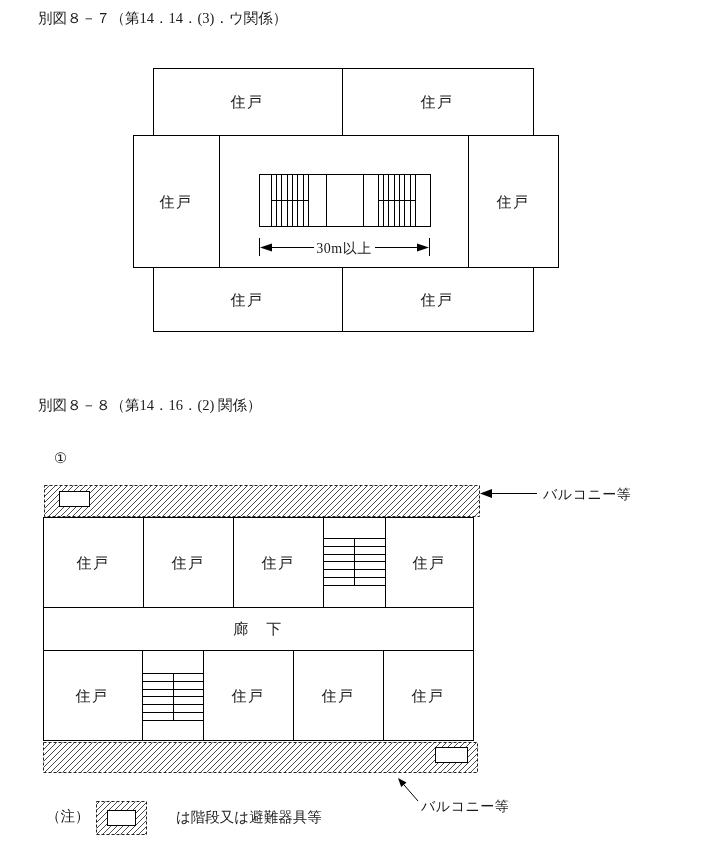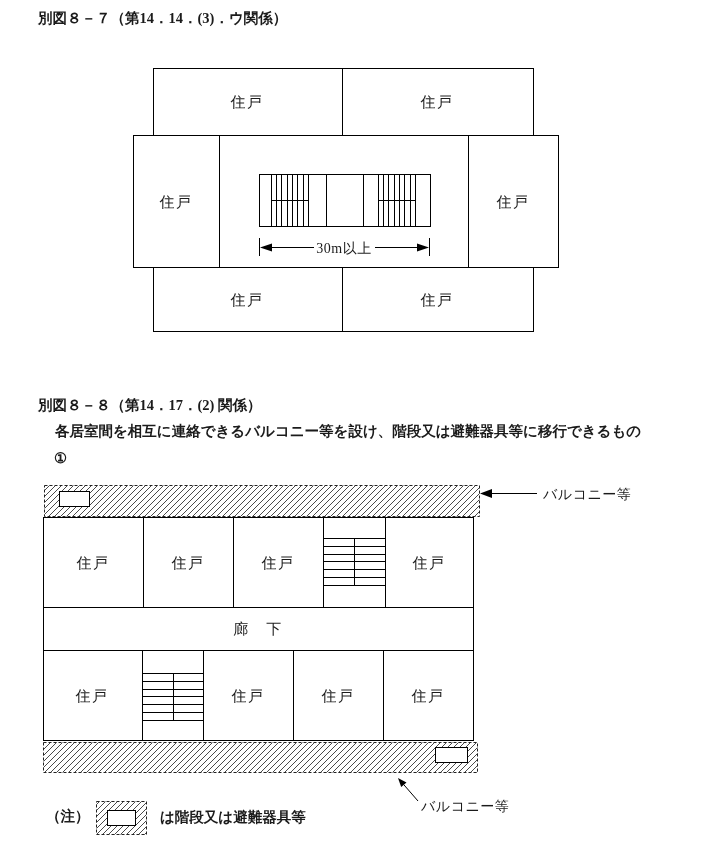--- a/index.html
+++ b/index.html
@@ -1,21 +1,21 @@
 <!DOCTYPE html>
 <html><head>
 <meta charset="utf-8">
 <style>
   html,body{margin:0;padding:0;background:#fff;}
   .page{
     position:relative;width:709px;height:850px;background:#ffffff;
     font-family:"Liberation Serif","DejaVu Serif",serif;
     color:#1b1b1b;overflow:hidden;
   }
-  .t{position:absolute;white-space:nowrap;font-size:14.5px;line-height:18px;font-weight:bold;}
+  .t{position:absolute;white-space:nowrap;font-size:14.5px;line-height:18px;}
   svg{position:absolute;overflow:visible;}
   svg text{
     font-family:"Liberation Serif","DejaVu Serif",serif;
     fill:#1b1b1b;font-size:15px;letter-spacing:1.5px;
   }
   svg text.dim{font-size:14px;letter-spacing:0.5px;}
   svg text.lbl{font-size:14px;letter-spacing:0.5px;}
   .plan{stroke:#000;fill:none;stroke-width:1;shape-rendering:crispEdges;}
   .thin{stroke:#000;fill:none;stroke-width:1;shape-rendering:crispEdges;}
   .legend-swatch{position:absolute;left:95px;top:800px;width:54px;height:37px;}
@@ -82,22 +82,21 @@
     <text class="dim" x="211" y="184.5" text-anchor="middle">30m以上</text>
 
     <text x="114" y="39" text-anchor="middle">住戸</text>
     <text x="304" y="39" text-anchor="middle">住戸</text>
     <text x="43" y="139" text-anchor="middle">住戸</text>
     <text x="380" y="139" text-anchor="middle">住戸</text>
     <text x="114" y="237" text-anchor="middle">住戸</text>
     <text x="304" y="237" text-anchor="middle">住戸</text>
   </svg>
 
-  <div class="t" style="left:38px;top:396px">別図８－８（第14．17．(2) 関係）</div>
-  <div class="t" style="left:55px;top:422px">各居室間を相互に連絡できるバルコニー等を設け、階段又は避難器具等に移行できるもの</div>
+  <div class="t" style="left:38px;top:396px">別図８－８（第14．16．(2) 関係）</div>
   <div class="t" style="left:54px;top:449px">①</div>
 
   <svg style="left:40px;top:483px" width="622" height="346" viewBox="0 0 622 346">
     <defs>
       <pattern id="hatch" width="6" height="6" patternUnits="userSpaceOnUse">
         <path d="M-2,2 L2,-2 M0,6 L6,0 M4,8 L8,4" stroke="#4a4a4a" stroke-width="1" fill="none"></path>
       </pattern>
     </defs>
 
     <g>
@@ -178,15 +177,15 @@
   <div class="t" style="left:46px;top:807px">（注）</div>
   <svg class="legend-swatch" width="54" height="37" viewBox="0 0 54 37">
     <defs>
       <pattern id="hatch2" width="6" height="6" patternUnits="userSpaceOnUse">
         <path d="M-2,2 L2,-2 M0,6 L6,0 M4,8 L8,4" stroke="#4a4a4a" stroke-width="1" fill="none"></path>
       </pattern>
     </defs>
     <rect x="1.5" y="1.5" width="50" height="33" fill="url(#hatch2)" stroke="#222" stroke-width="1" stroke-dasharray="3 2"></rect>
     <rect x="12.5" y="10.5" width="28" height="15" fill="#fff" stroke="#000" stroke-width="1"></rect>
   </svg>
-  <div class="t" style="left:160px;top:808px">は階段又は避難器具等</div>
+  <div class="t" style="left:176px;top:808px">は階段又は避難器具等</div>
 
 </div>
 
 </body></html>

